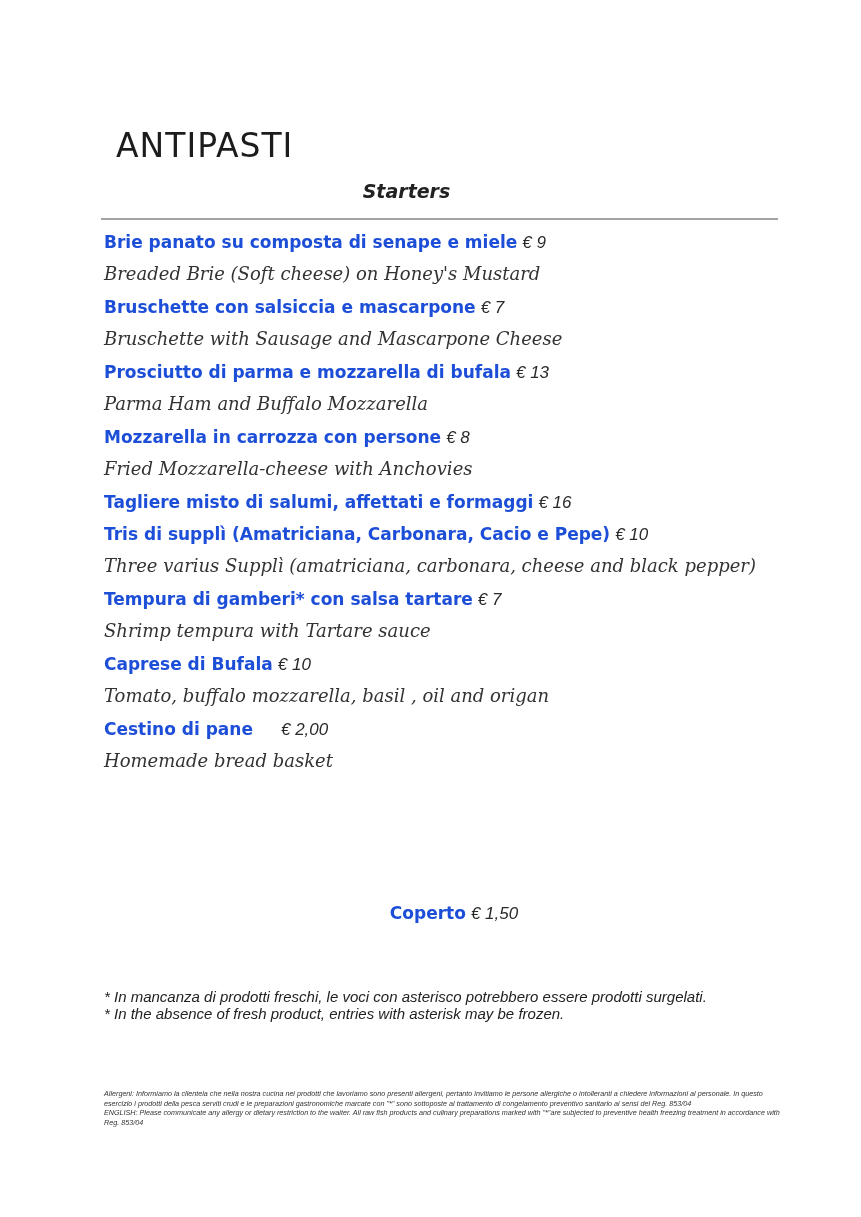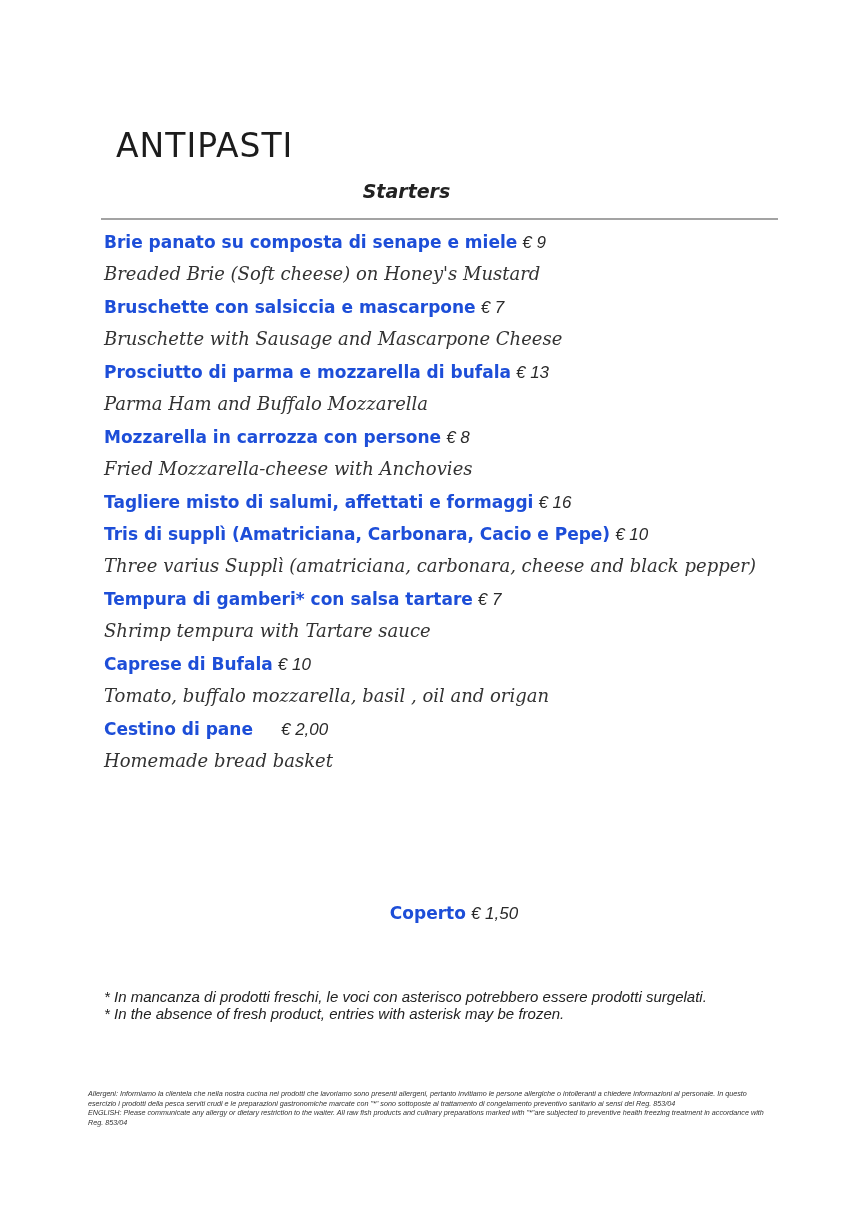--- a/index.html
+++ b/index.html
@@ -104,21 +104,21 @@
       left: 104px;
       top: 988px;
       font-family: "Liberation Sans", sans-serif;
       font-style: italic;
       font-size: 15px;
       color: #222;
       line-height: 17px;
     }
     .allergen {
       position: absolute;
-      left: 88px;
+      left: 104px;
       top: 1089px;
       width: 680px;
       font-family: "Liberation Sans", sans-serif;
       font-style: italic;
       font-size: 7.2px;
       line-height: 9.6px;
       color: #333;
     }
     .allergen p {
       margin: 0;

